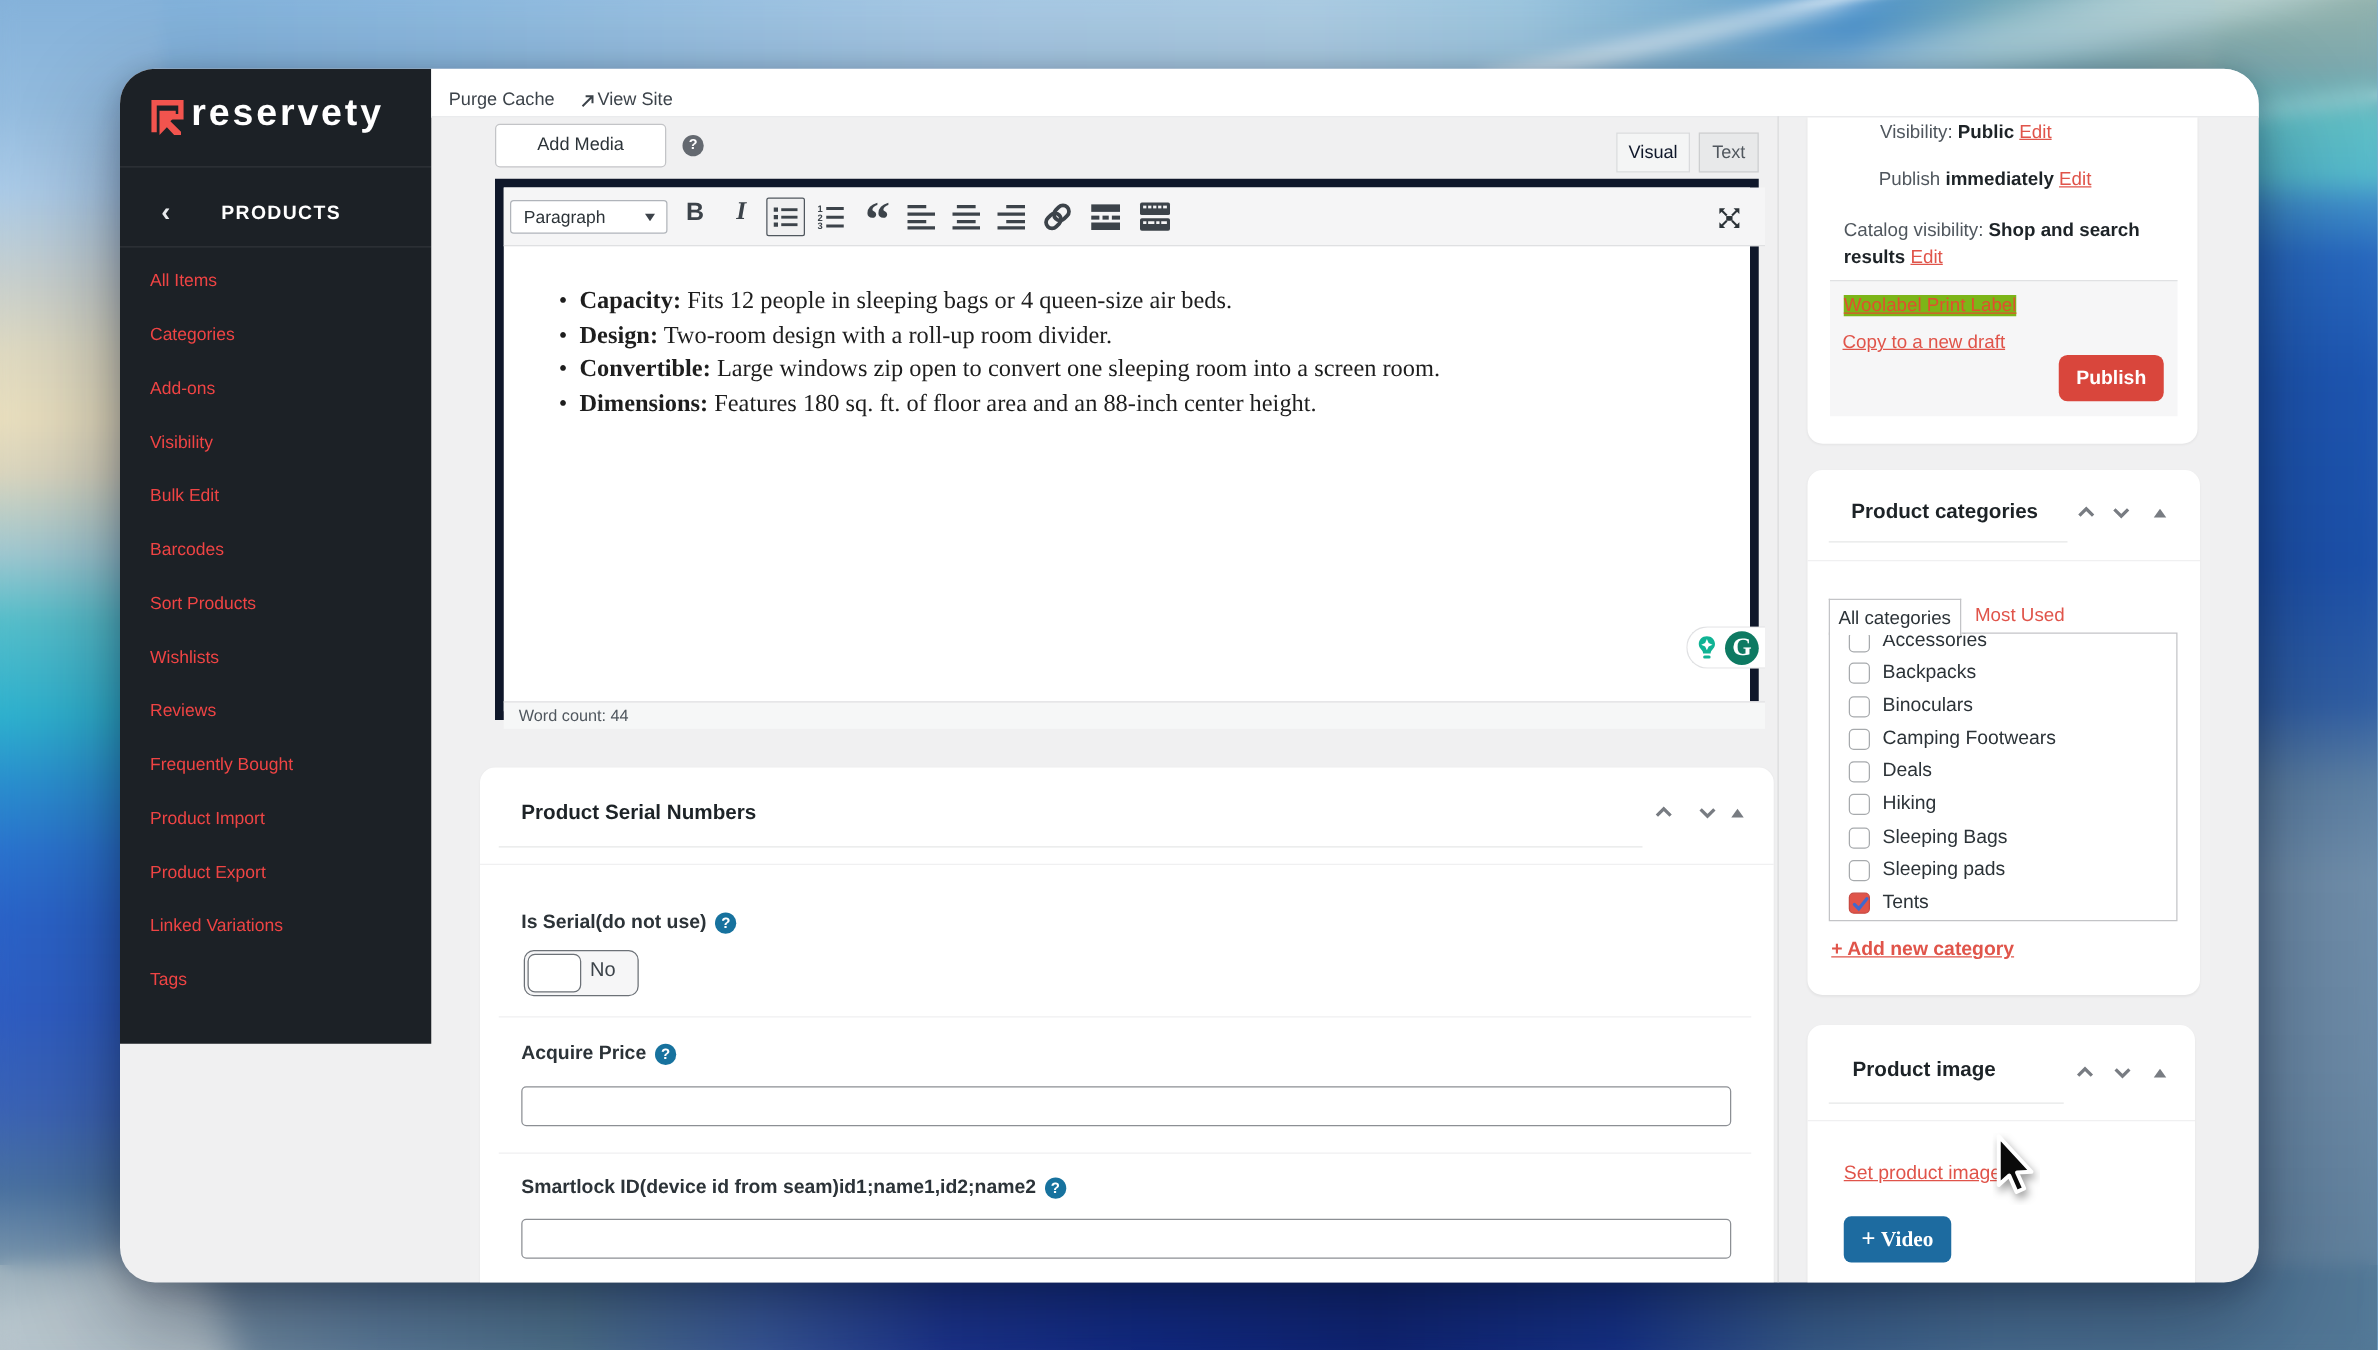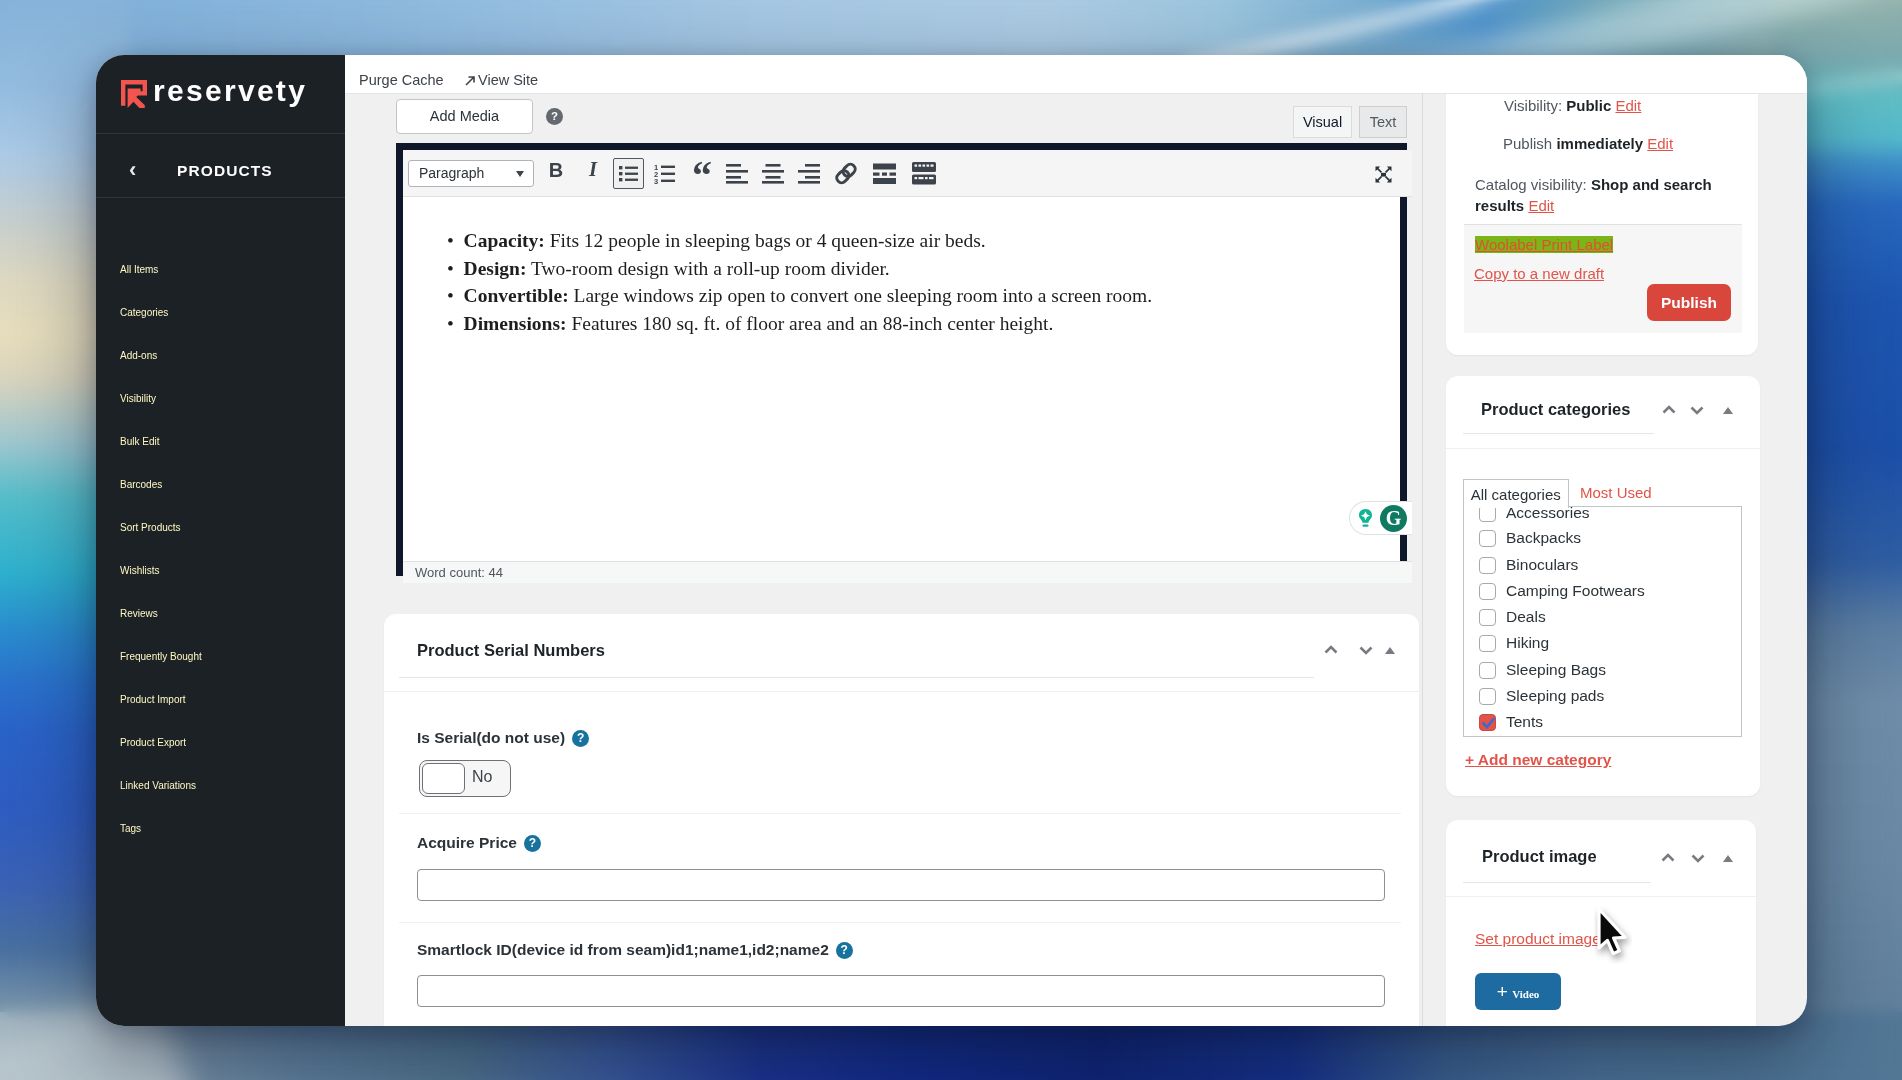--- a/index.html
+++ b/index.html
@@ -24,22 +24,22 @@
     transform:rotate(-13deg); transform-origin:left center; filter:blur(9px); }
   #wstreak3 { left:1795px; top:88px; width:160px; height:6px; background:rgba(225,248,248,.55);
     transform:rotate(-8deg); transform-origin:left center; filter:blur(4px); }
   #wcorner { left:-40px; top:1020px; width:220px; height:120px; background:#b9c6cd;
     transform:rotate(-18deg); filter:blur(14px); opacity:.9; }
   
   #win { position:absolute; left:96px; top:55px; width:1711px; height:971px;
     background:#f0f0f1; border-radius:28px; overflow:hidden;
     box-shadow:0 30px 80px rgba(8,18,40,.45), 0 6px 24px rgba(8,18,40,.25); }
   
-  #sb { position:absolute; left:0; top:0; width:249px; height:971px; background:#1c2126; }
-  .mi { position:absolute; left:24px; color:#fef9c3; font-size:10px; font-weight:500; white-space:nowrap;margin-top:48px; }
+  #sb { position:absolute; left:0; top:0; width:249px; height:780px; background:#1c2126; }
+  .mi { position:absolute; left:24px; color:#ef4444; font-size:14px; font-weight:500; white-space:nowrap; }
   
   #topbar { position:absolute; left:249px; top:0; width:1462px; height:39px; background:#fff;
     border-bottom:1px solid #e4e5e7; }
   
   .panel { position:absolute; background:#fff; box-shadow:0 1px 2px rgba(0,0,0,.05); }
   .red { color:#e0544a; }
   a.red { text-decoration:underline; }
   .chev { position:absolute; width:16px; height:16px; }
   .catrow { position:absolute; left:15px; width:260px; height:26px; font-size:15.5px; color:#2c3338; line-height:26px; padding-left:27px; }
   .cb { position:absolute; left:0; top:4.5px; width:17px; height:17px; border:1px solid #a7aaad; border-radius:4px; background:#fff; }
@@ -290,18 +290,18 @@
       </svg>
     <svg class="chev" style="left:244px;top:30px" viewBox="0 0 16 16">
         <path d="M2.5 5.5 L8 11 L13.5 5.5" fill="none" stroke="#787c82" stroke-width="2.6"></path>
       </svg>
     <svg class="chev" style="left:274px;top:31px" viewBox="0 0 16 16">
         <path d="M8 4 L13 11 L3 11 Z" fill="#787c82"></path>
       </svg>
     <div class="abs" style="left:17px;top:62px;width:188px;height:1px;background:#e6e7e8"></div>
     <div class="abs" style="left:0;top:76px;width:310px;height:1px;background:#f0f0f1"></div>
     <div class="abs" style="left:29px;top:110px"><a class="red" style="font-size:15.5px">Set product image</a></div>
-    <div class="abs" style="left:29px;top:152.5px;width:86px;height:37.5px;background:#1d6ba0;border-radius:6px;color:#fff;text-align:center;line-height:37px"><span style="font-size:19px;font-weight:400">+</span> <span style="font-family:'Liberation Serif',serif;font-weight:700;font-size:11px">Video</span></div>
+    <div class="abs" style="left:29px;top:152.5px;width:86px;height:37.5px;background:#1d6ba0;border-radius:6px;color:#fff;text-align:center;line-height:37px"><span style="font-size:19px;font-weight:400">+</span> <span style="font-family:'Liberation Serif',serif;font-weight:700;font-size:17px">Video</span></div>
   </div>
   <svg class="abs" style="left:1498px;top:851px;z-index:9" width="38" height="58" viewBox="0 0 19 29">
     <path d="M2.5 1.5 L2.5 21 L6.7 17.2 L9.6 23.8 L12.7 22.4 L9.8 16 L15.6 15.7 Z" fill="#0a0a0a" stroke="#fff" stroke-width="1.6" stroke-linejoin="round" filter="drop-shadow(1.6px 2.2px 1.8px rgba(0,0,0,.38))"></path>
   </svg>
 </div>
 
 </body></html>

